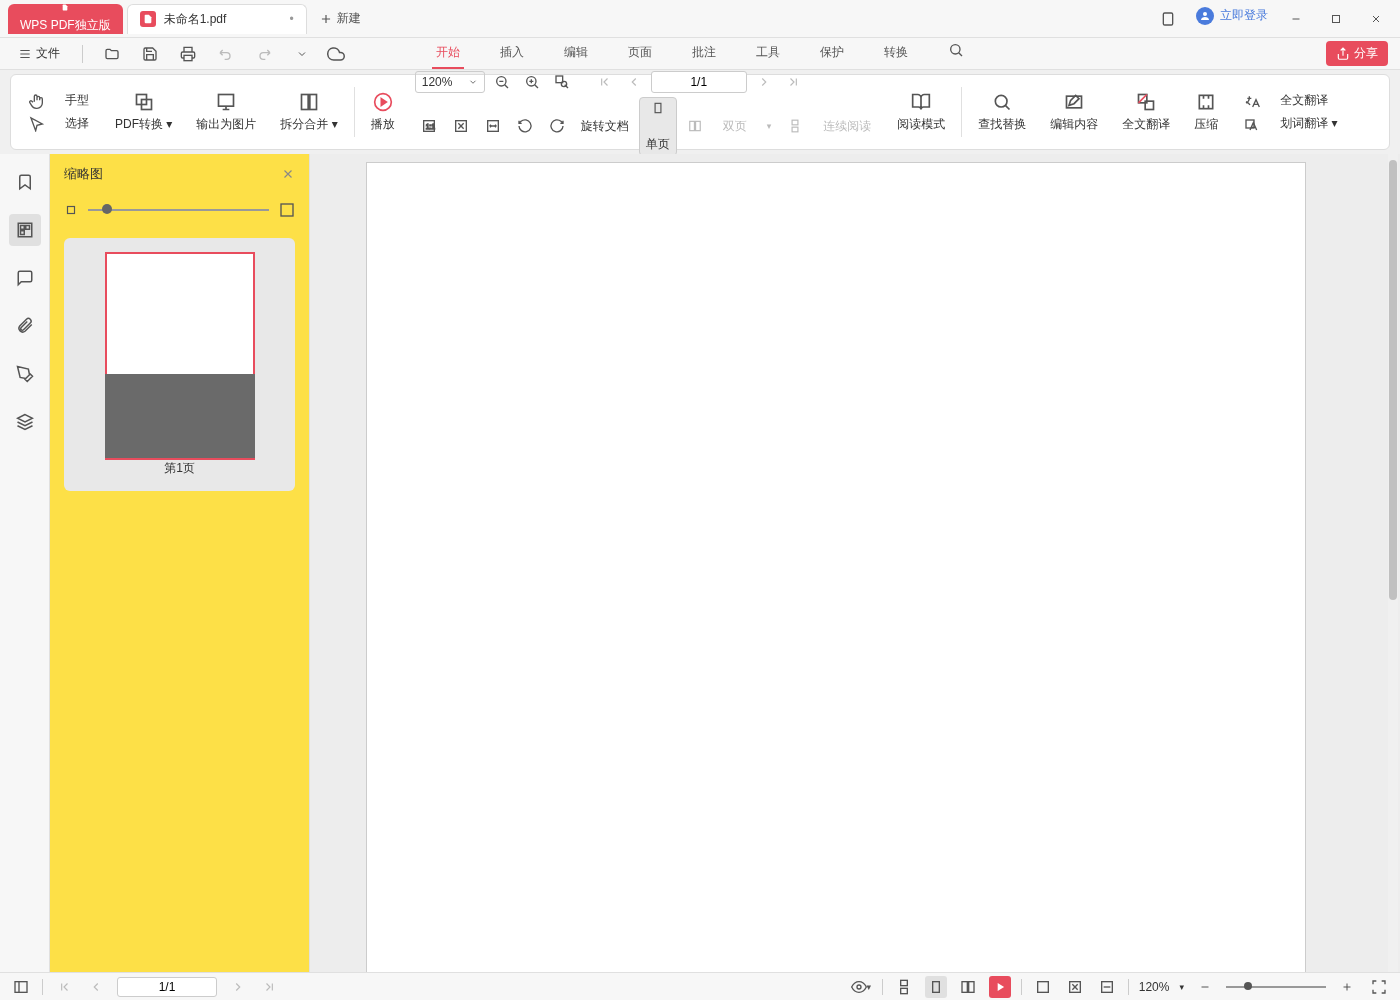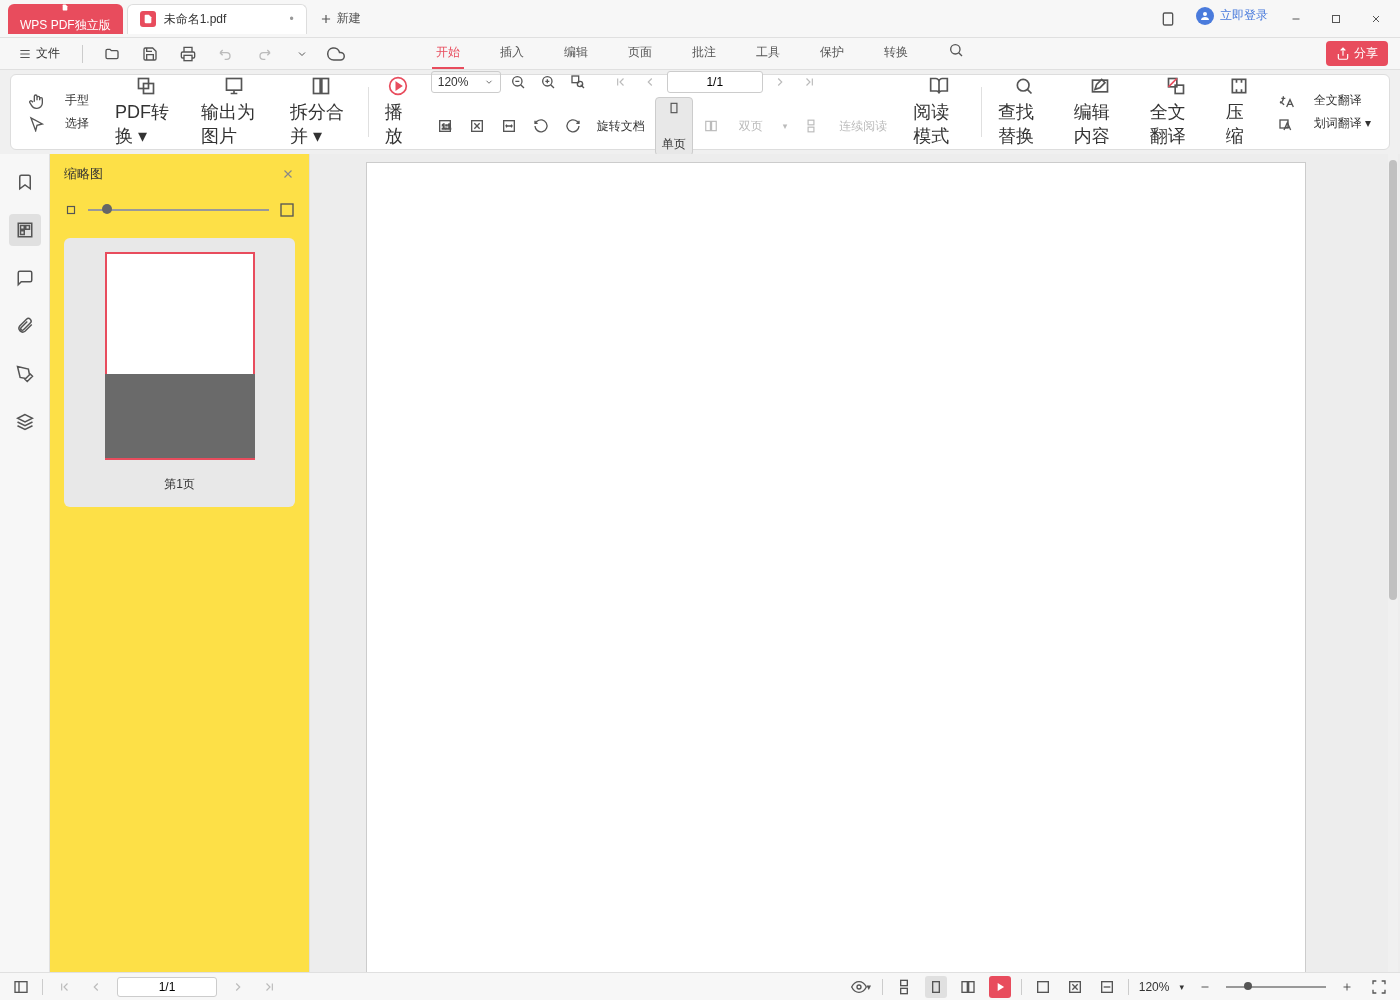--- a/index.html
+++ b/index.html
@@ -24,21 +24,21 @@
 .menu-tabs { display: flex; gap: 32px; margin-left: auto; margin-right: auto; position: absolute; left: 50%; transform: translateX(-50%); }
 .menu-tab { padding: 6px 4px; cursor: pointer; color: #555; }
 .menu-tab.active { color: #e84c5d; border-bottom: 2px solid #e84c5d; }
 .share-btn { background: #e84c5d; color: #fff; padding: 4px 10px; border-radius: 4px; display: flex; align-items: center; gap: 4px; cursor: pointer; margin-left: auto; }
 .cloud-icon { margin-right: 12px; cursor: pointer; color: #555; }
 
 
 .ribbon { height: 76px; background: #fff; border: 1px solid #ddd; border-radius: 6px; margin: 4px 10px; display: flex; align-items: center; padding: 0 8px; gap: 8px; }
 .ribbon-group-stack { display: flex; flex-direction: column; gap: 2px; padding: 0 4px; }
 .ribbon-item { display: flex; align-items: center; gap: 20px; padding: 2px 6px; cursor: pointer; border-radius: 4px; font-size: 12px; white-space: nowrap; }
-.ribbon-vitem { display: flex; flex-direction: column; align-items: center; gap: 4px; padding: 4px 8px; cursor: pointer; border-radius: 4px; font-size: 18px; }
+.ribbon-vitem { display: flex; flex-direction: column; align-items: center; gap: 4px; padding: 4px 8px; cursor: pointer; border-radius: 4px; font-size: 12px; }
 .ribbon-divider { width: 1px; height: 50px; background: #e0e0e0; }
 .ribbon-icon { width: 20px; height: 20px; display: flex; align-items: center; justify-content: center; }
 .ribbon-icon-sm { width: 16px; height: 16px; display: flex; align-items: center; justify-content: center; }
 .zoom-select { width: 70px; height: 22px; border: 1px solid #ccc; border-radius: 3px; display: flex; align-items: center; padding: 0 6px; font-size: 12px; justify-content: space-between; }
 .page-input { width: 96px; height: 22px; border: 1px solid #ccc; border-radius: 3px; text-align: center; font-size: 12px; }
 .ribbon-row { display: flex; align-items: center; gap: 4px; }
 .disabled { color: #bbb; }
 .toggle-active { background: #e8e8e8; border: 1px solid #ccc; flex-direction: column; }
 
 
@@ -50,21 +50,21 @@
 .thumbnail-panel { width: 260px; background: #fde047; border-right: 1px solid #e0e0e0; display: flex; flex-direction: column; }
 .thumb-header { height: 40px; display: flex; align-items: center; padding: 0 14px; justify-content: space-between; }
 .thumb-header .title { font-size: 13px; font-weight: 500; }
 .thumb-slider-row { display: flex; align-items: center; padding: 8px 14px; gap: 10px; }
 .thumb-slider { flex: 1; height: 2px; background: #999; position: relative; }
 .thumb-slider-handle { position: absolute; left: 8%; top: -5px; width: 10px; height: 10px; border-radius: 50%; background: #666; }
 .thumb-list { padding: 12px 14px; }
 .thumb-card { background: #e8e8e8; border-radius: 6px; padding: 14px; display: flex; flex-direction: column; align-items: center; }
 .thumb-page { width: 150px; height: 208px; background: #fff; border: 2px solid #e84c5d; position: relative; }
 .thumb-page-gray { position: absolute; bottom: 0; left: -2px; right: -2px; height: 84px; background: #6a6a6a; }
-.thumb-label { margin-top: 16px; font-size: 12px; color: #333; }
+.thumb-label { font-size: 12px; color: #333; }
 
 .content-area { flex: 1; background: #ededed; position: relative; overflow: hidden; }
 .page-canvas { position: absolute; left: 56px; top: 8px; width: 940px; height: 100%; background: #fff; border: 1px solid #ccc; }
 .scrollbar-v { position: absolute; right: 2px; top: 0; width: 10px; height: 100%; background: #f0f0f0; }
 .scrollbar-thumb-v { position: absolute; top: 6px; width: 8px; left: 1px; height: 440px; background: #c0c0c0; border-radius: 4px; }
 
 
 .status-bar { height: 28px; background: #f7f7f7; border-top: 1px solid #e0e0e0; display: flex; align-items: center; padding: 0 10px; gap: 8px; }
 .status-left { display: flex; align-items: center; gap: 10px; }
 .status-right { margin-left: auto; display: flex; align-items: center; gap: 10px; }

